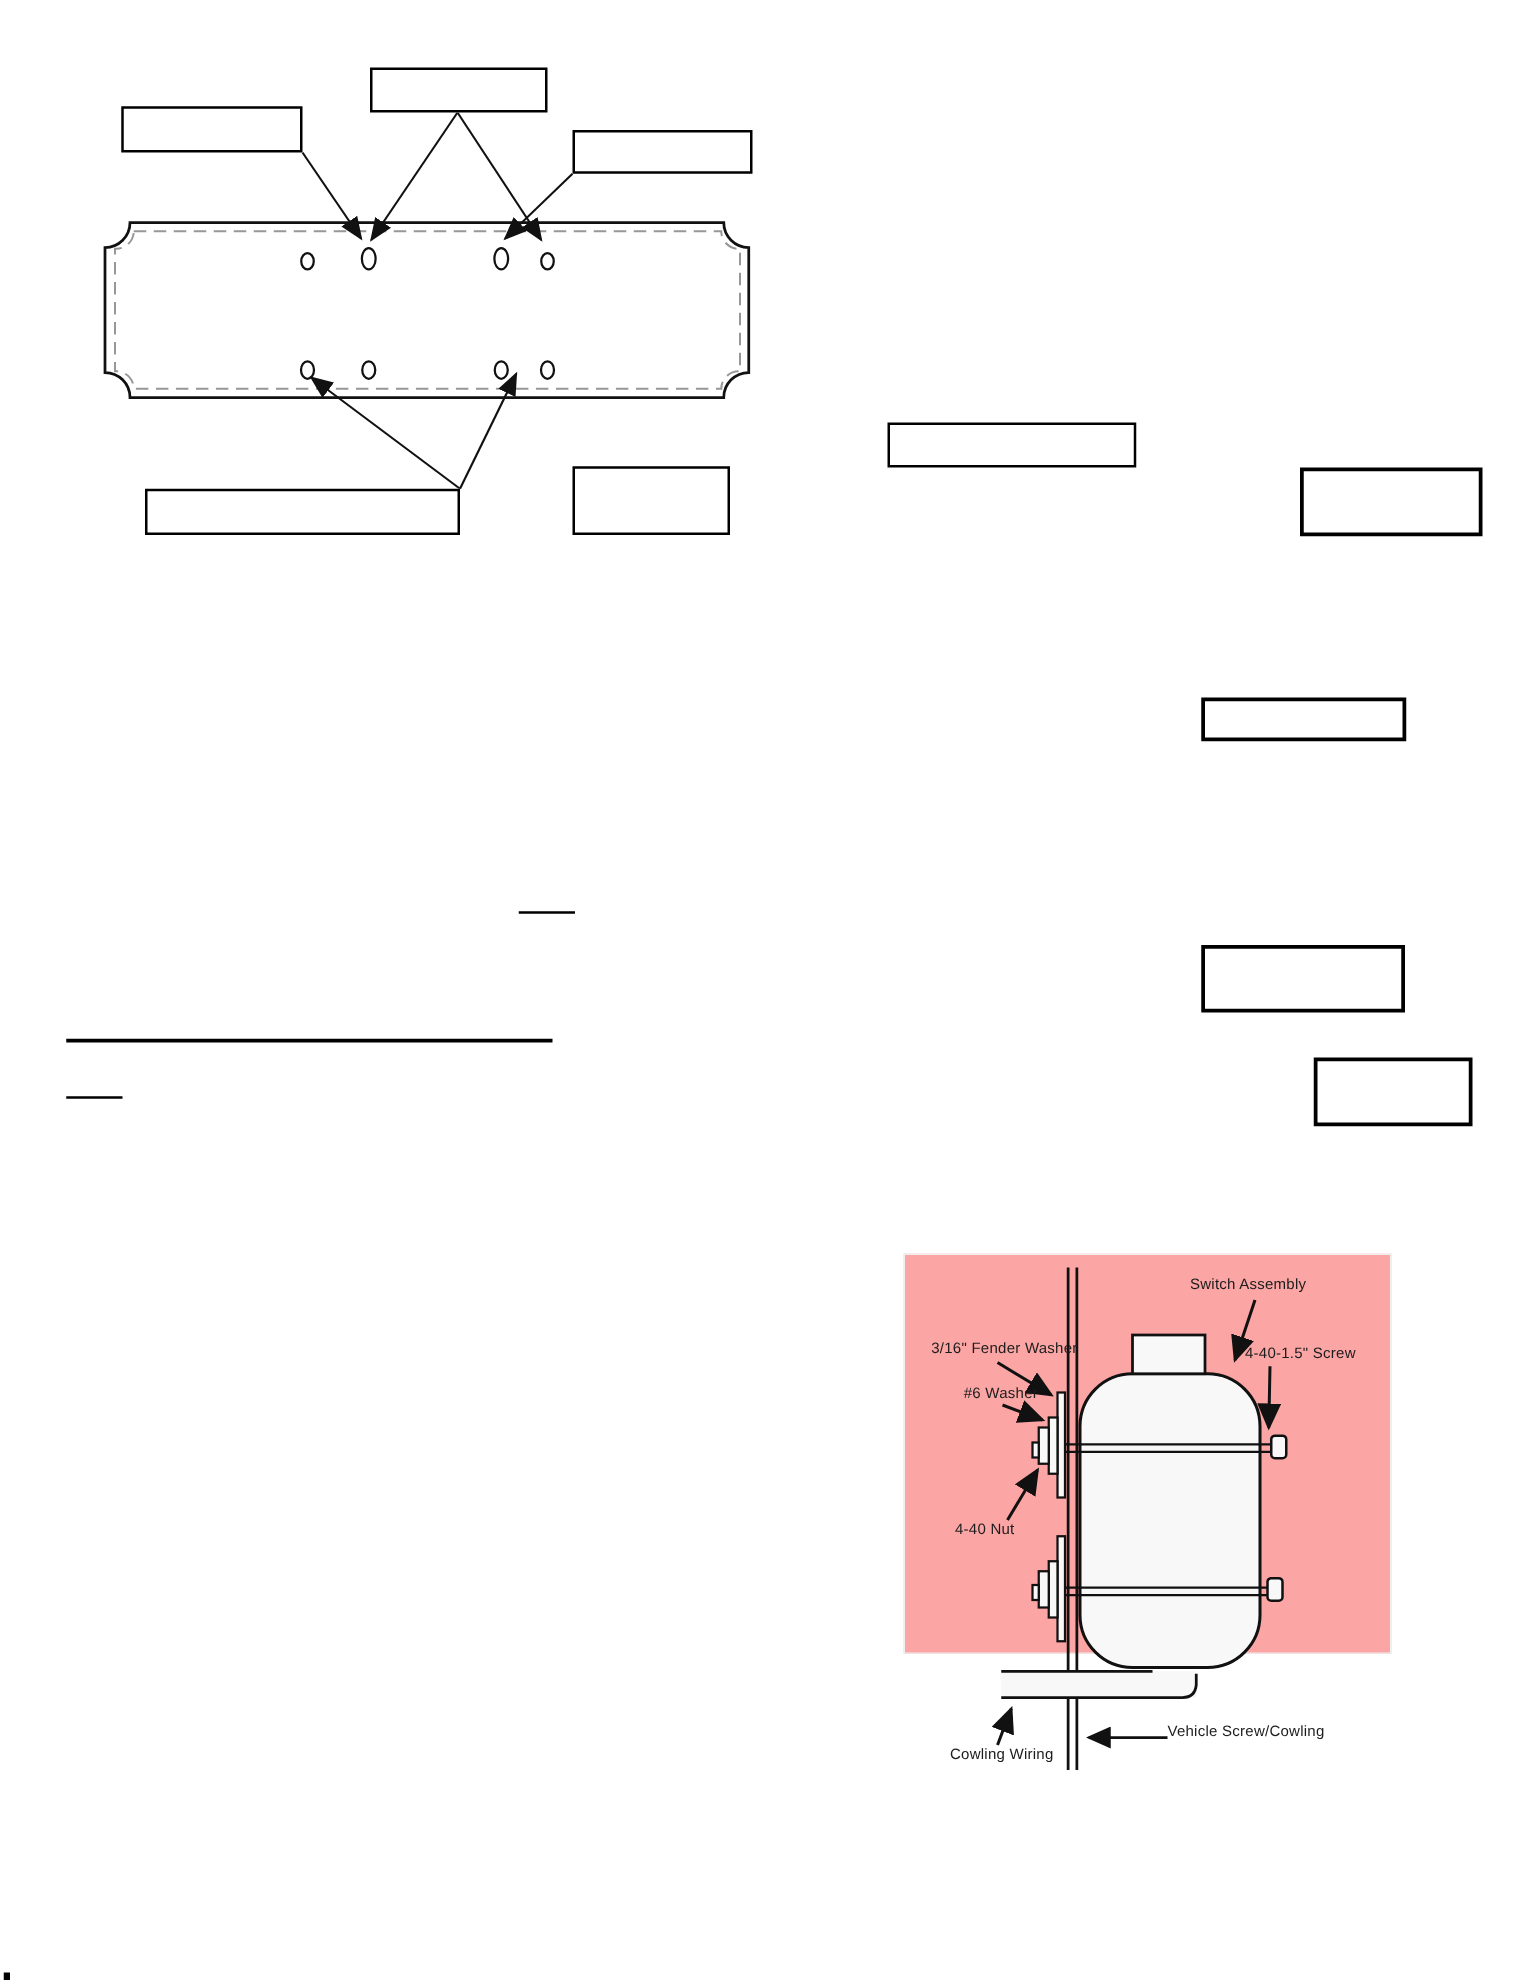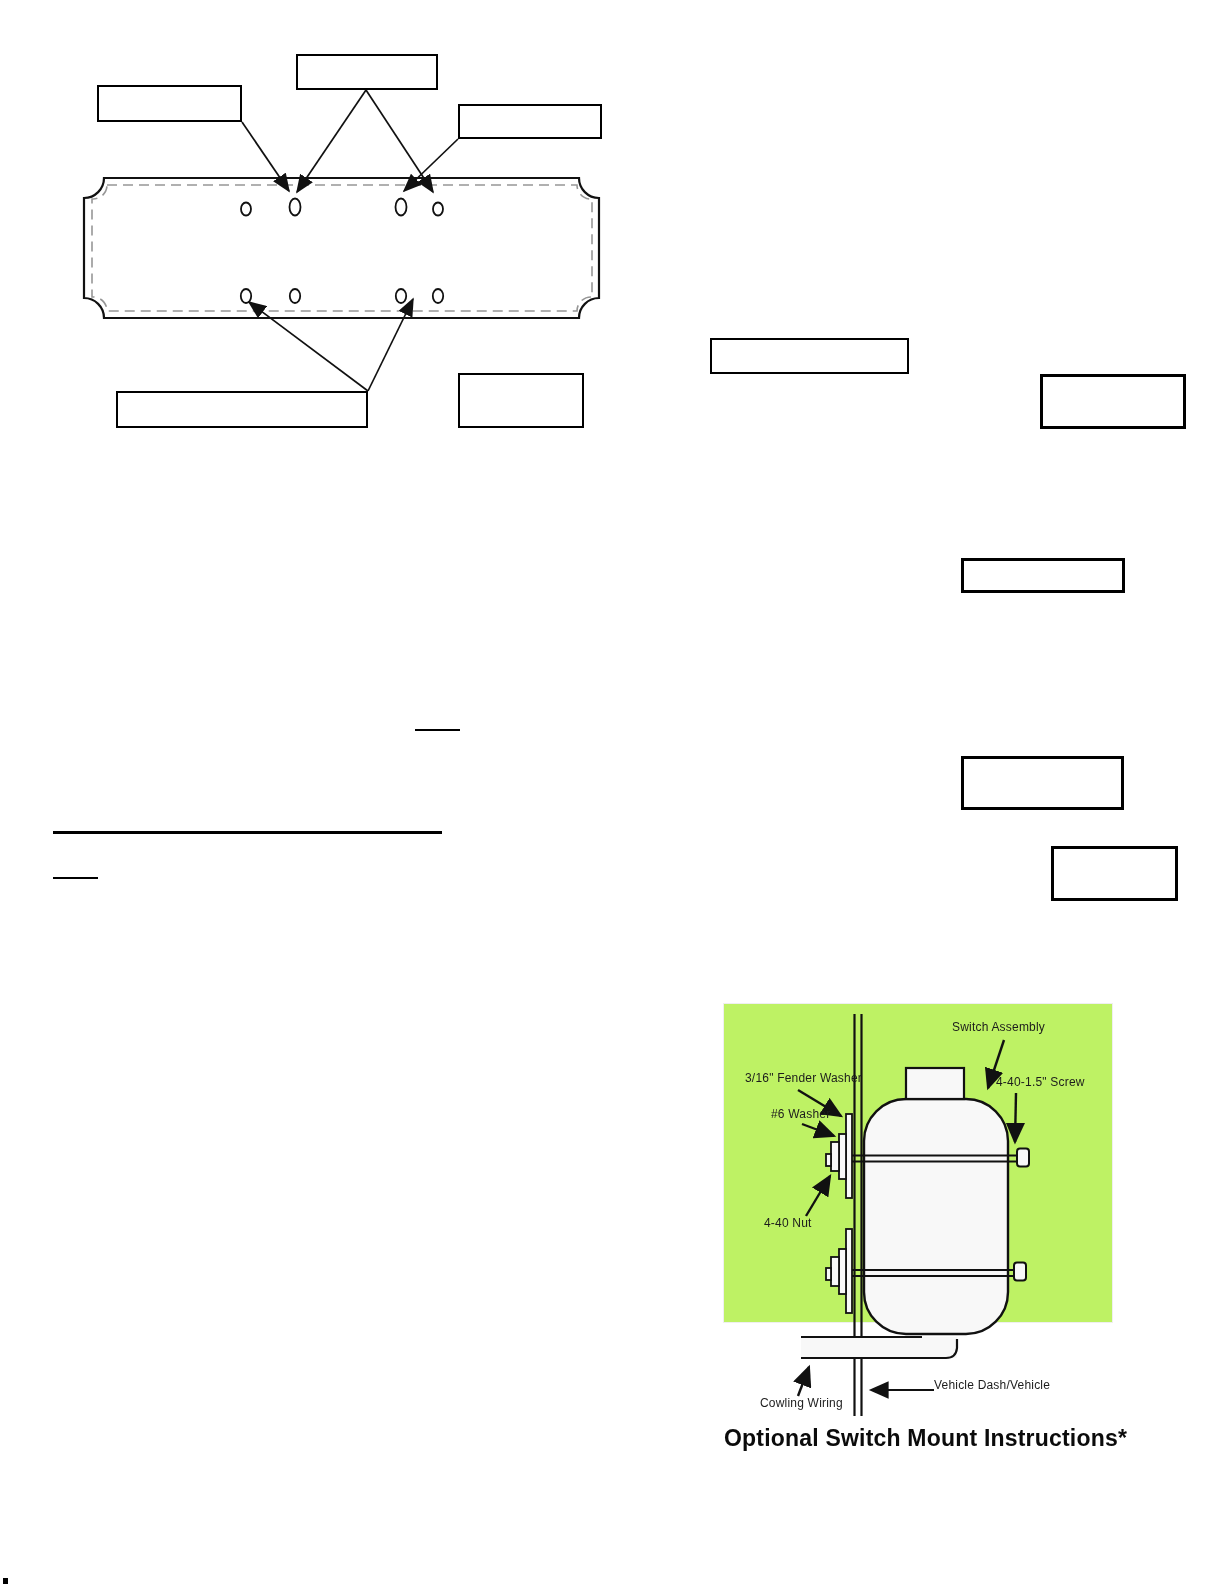--- a/index.html
+++ b/index.html
@@ -20,21 +20,21 @@
   .blank-line{
     position:absolute;
     background:#000;
   }
   .fig-svg{position:absolute;left:0;top:0;}
   
   #switch-panel{
     position:absolute;
     left:723px;top:1003px;
     width:390px;height:320px;
-    background:#bef264;
+    background:#fca5a5;
     border:1px solid #efefef;
     box-sizing:border-box;
   }
   #switch-panel .dlabel{
     position:absolute;
     font-size:12px;
     color:#1c1c1c;
     white-space:nowrap;
     letter-spacing:0.2px;
   }
@@ -144,21 +144,20 @@
       <line x1="82" y1="212" x2="106" y2="172" stroke="#111" stroke-width="2.4" marker-end="url(#ah2)"></line>
       <line x1="210" y1="386" x2="147" y2="386" stroke="#111" stroke-width="2.2" marker-end="url(#ah2)"></line>
       <line x1="74" y1="392" x2="85" y2="363" stroke="#111" stroke-width="2.4" marker-end="url(#ah2)"></line>
     </svg>
 
     <div class="dlabel" style="left:228px;top:16px;">Switch Assembly</div>
     <div class="dlabel" style="left:21px;top:67px;">3/16" Fender Washer</div>
     <div class="dlabel" style="left:23px;top:103px;margin-left:24px;">#6 Washer</div>
     <div class="dlabel" style="left:272px;top:71px;">4-40-1.5" Screw</div>
     <div class="dlabel" style="left:40px;top:212px;">4-40 Nut</div>
-    <div class="dlabel" style="left:210px;top:374px;">Vehicle Dash/Vehicle</div>
+    <div class="dlabel" style="left:210px;top:374px;">Vehicle Screw/Cowling</div>
     <div class="dlabel" style="left:36px;top:392px;">Cowling Wiring</div>
 
-    <div class="caption">Optional Switch Mount Instructions*</div>
   </div>
 
   <div id="corner-mark"></div>
 
 </div>
 
 </body></html>

